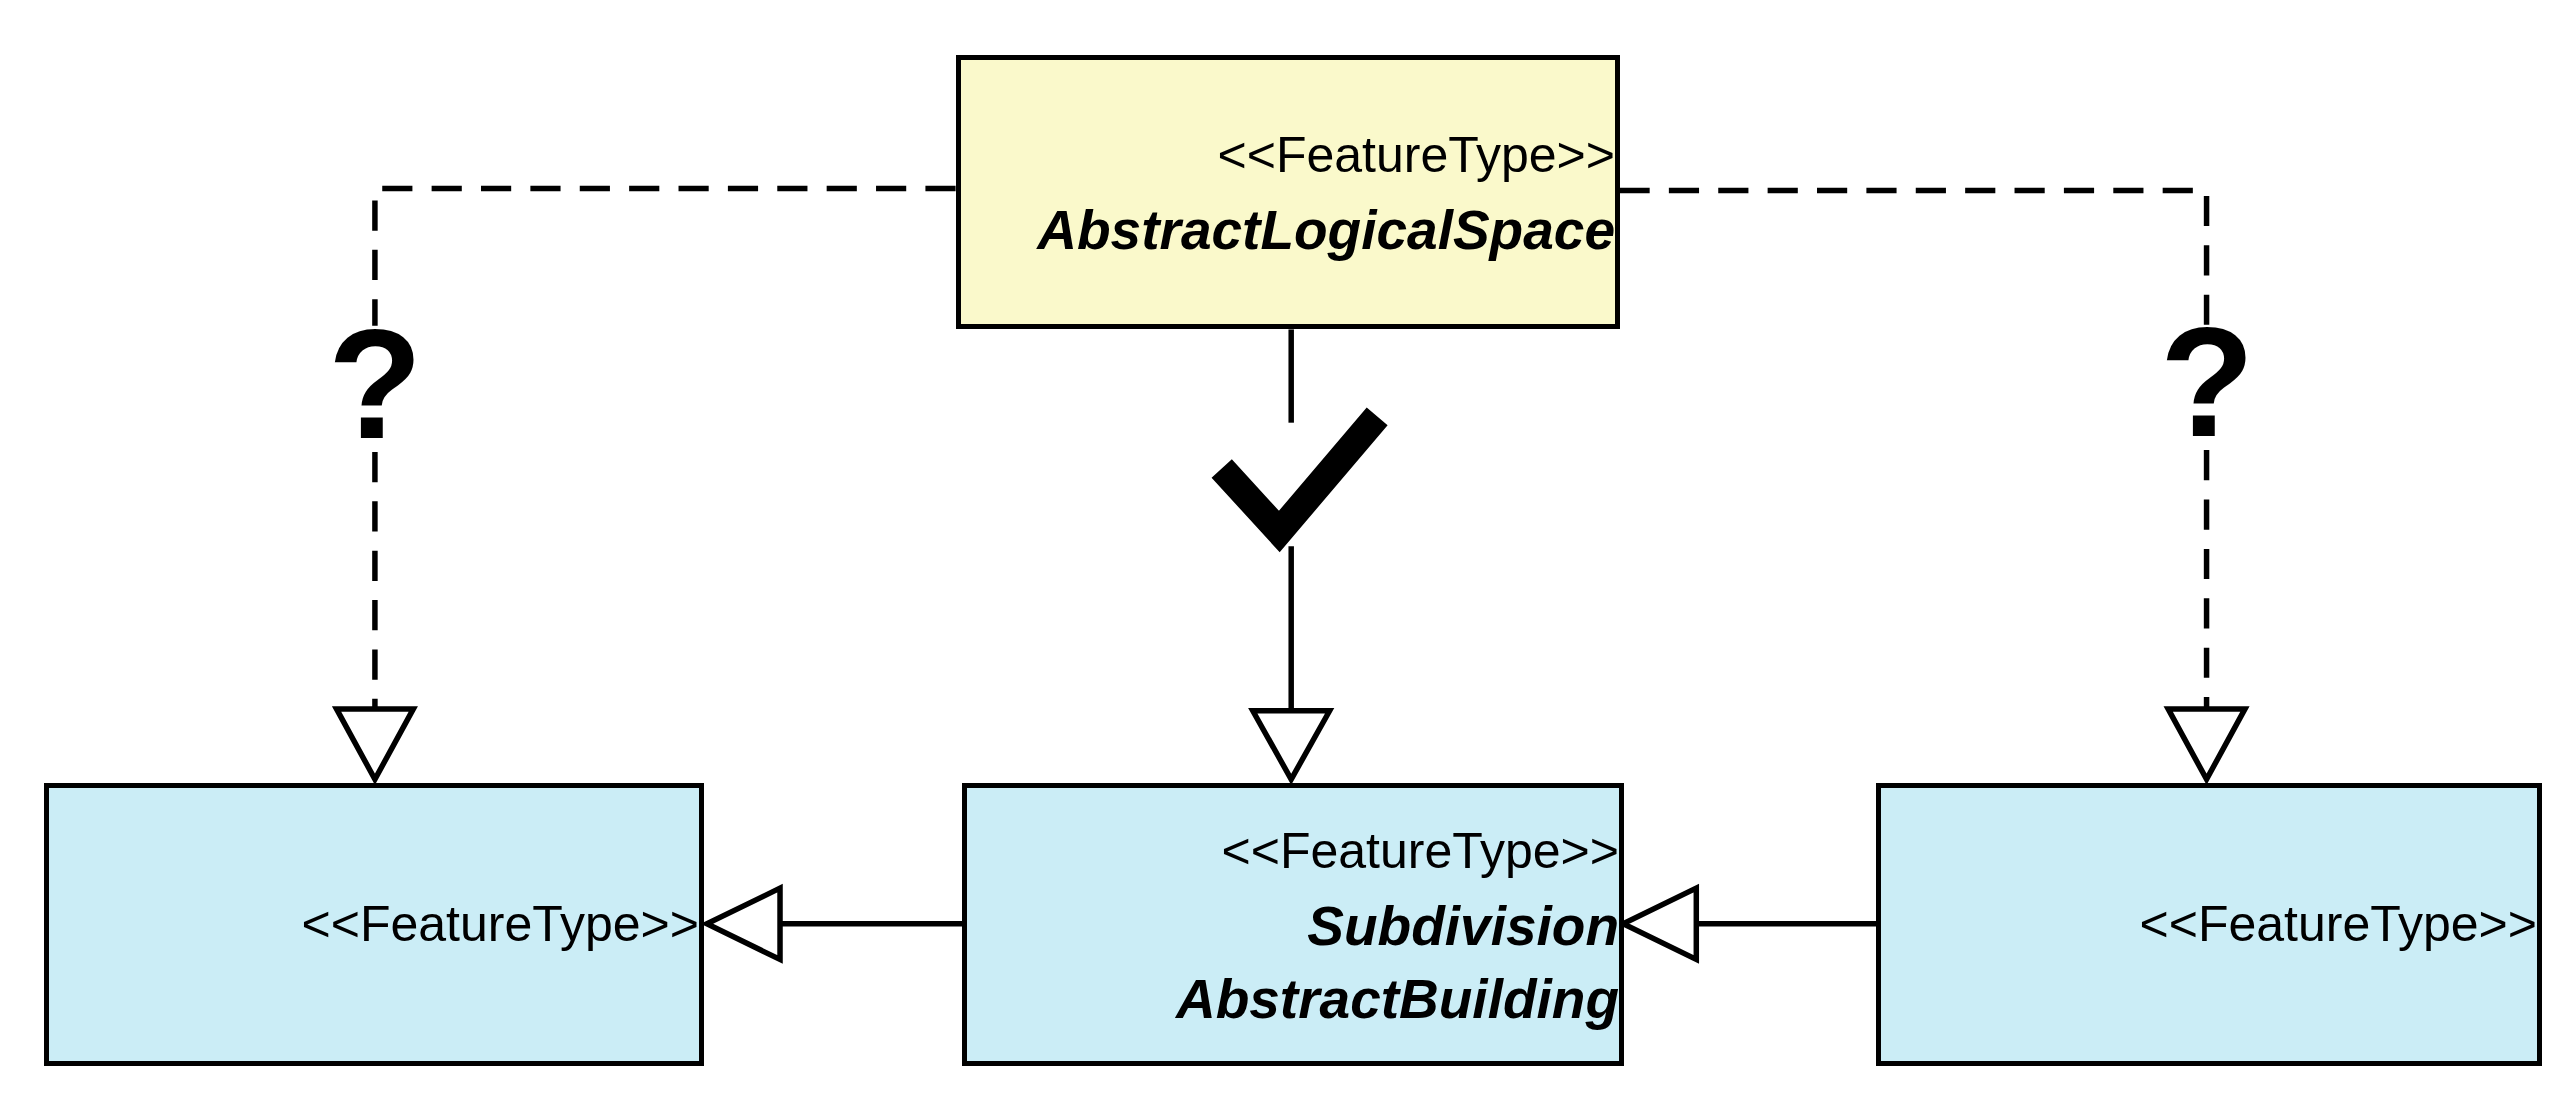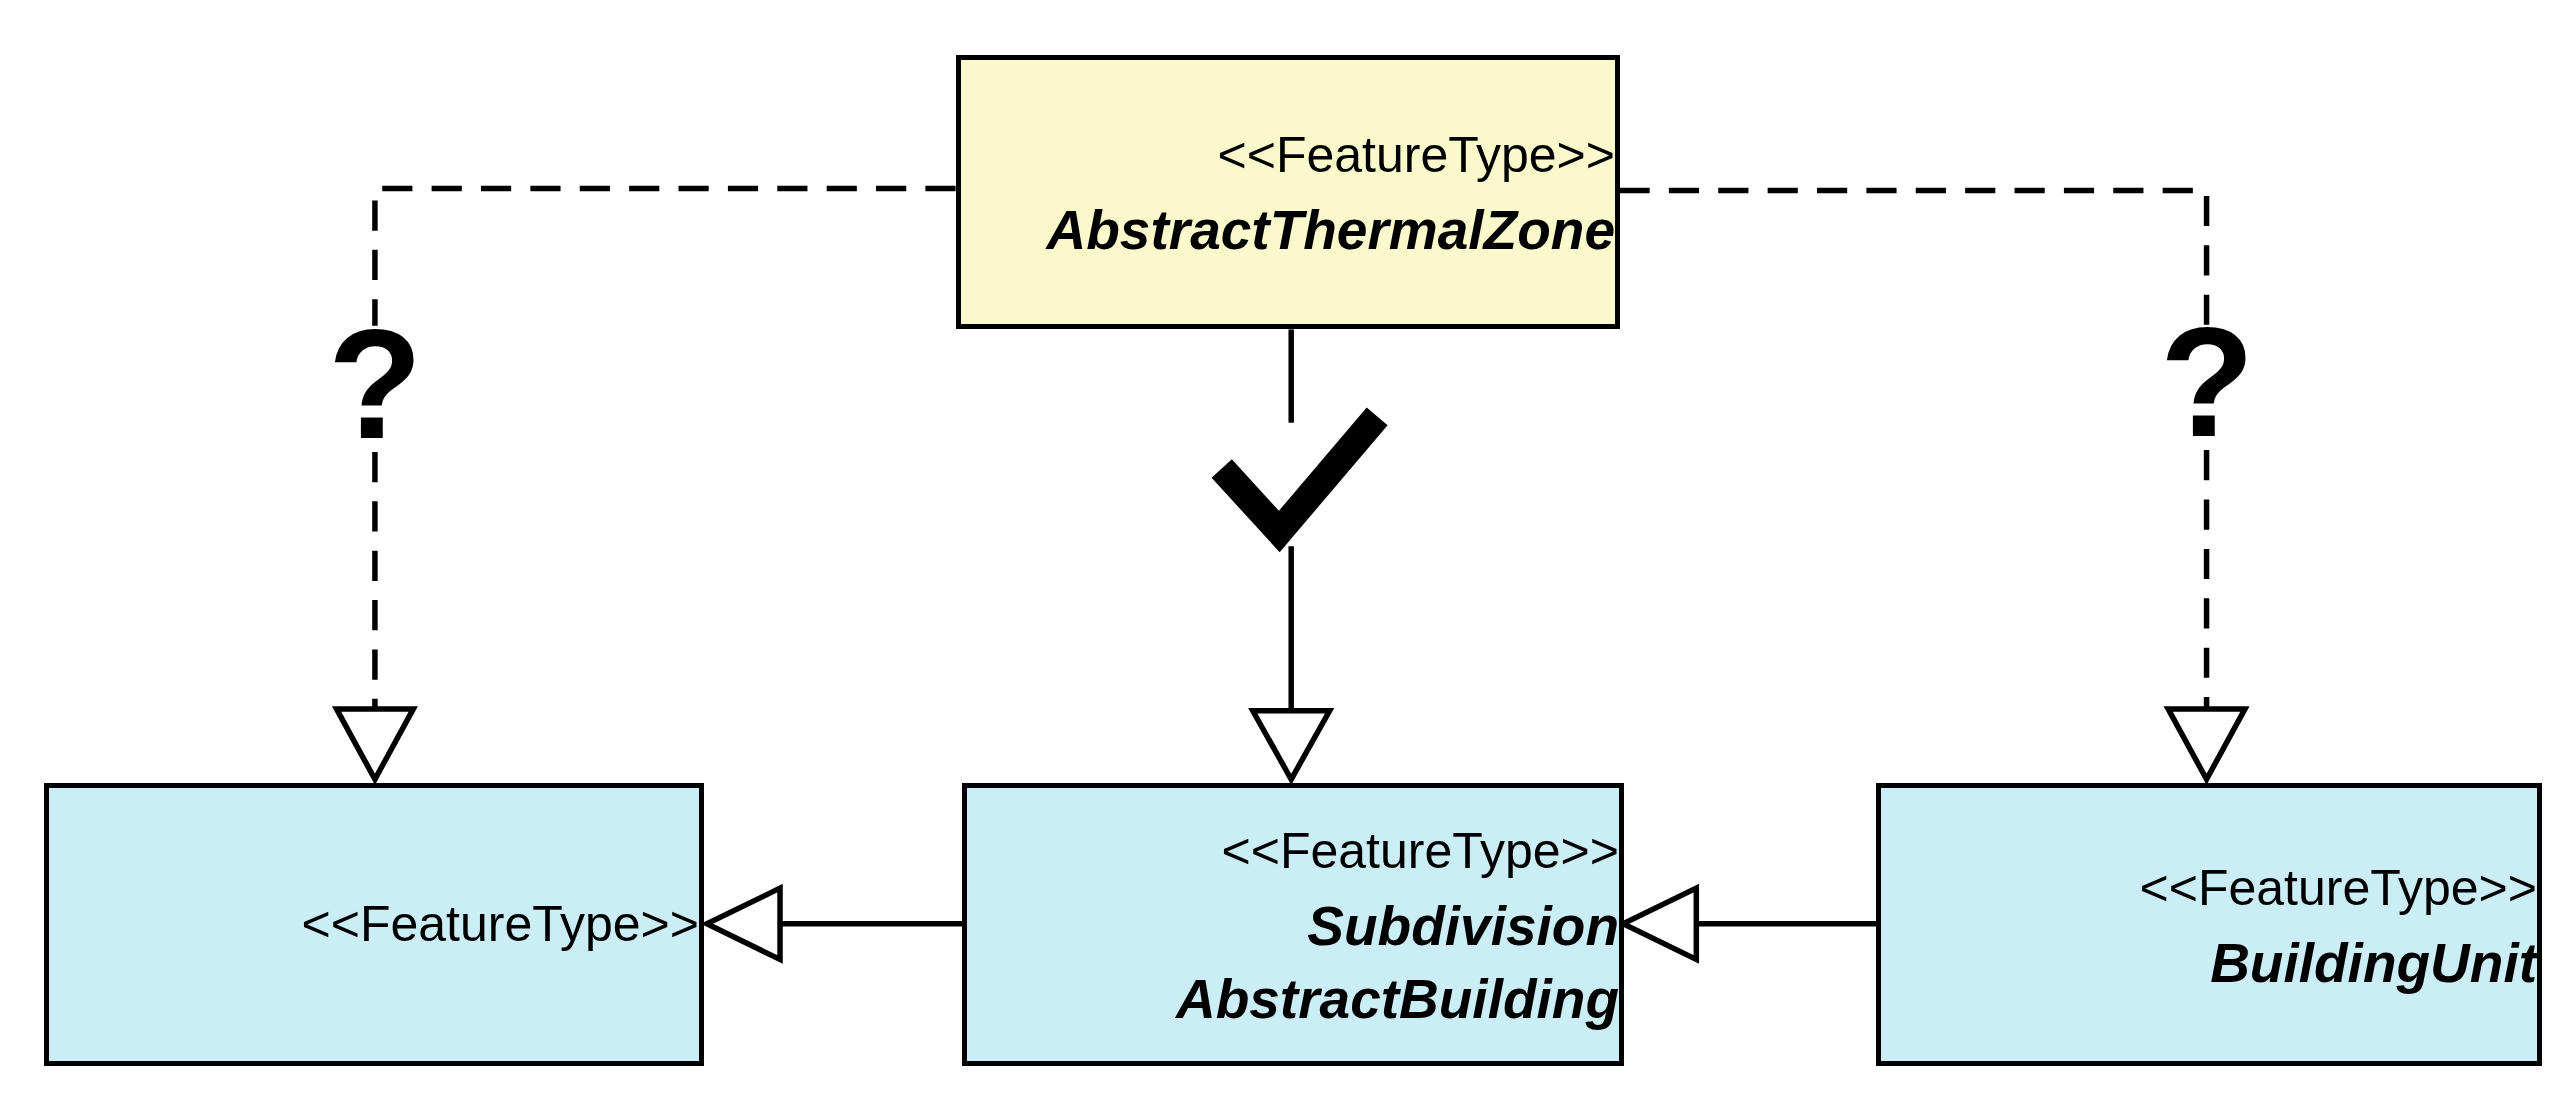--- a/index.html
+++ b/index.html
@@ -100,32 +100,31 @@
       <path d="M 2052 1010 L 1855 1010"></path>
     </g>
     <polygon points="1855,971 1855,1049 1775,1010" fill="#ffffff" stroke="#000000" stroke-width="6"></polygon>
   </svg>
 
   <div class="edge-marker marker-question-left">?</div>
   <div class="edge-marker marker-question-right">?</div>
 
   <div class="uml-node node-yellow node-thermal">
     <div class="stereotype">&lt;&lt;FeatureType&gt;&gt;</div>
-    <div class="node-name">AbstractThermalZone</div>
+    <div class="node-name">AbstractLogicalSpace</div>
   </div>
 
   <div class="uml-node node-blue node-logical">
     <div class="stereotype">&lt;&lt;FeatureType&gt;&gt;</div>
   </div>
 
   <div class="uml-node node-blue node-subdivision">
     <div class="stereotype">&lt;&lt;FeatureType&gt;&gt;</div>
     <div class="node-name">Subdivision</div>
     <div class="node-name">AbstractBuilding</div>
   </div>
 
   <div class="uml-node node-blue node-unit">
     <div class="stereotype">&lt;&lt;FeatureType&gt;&gt;</div>
-    <div class="node-name">BuildingUnit</div>
   </div>
 
 </div>
 
 
 </body></html>

